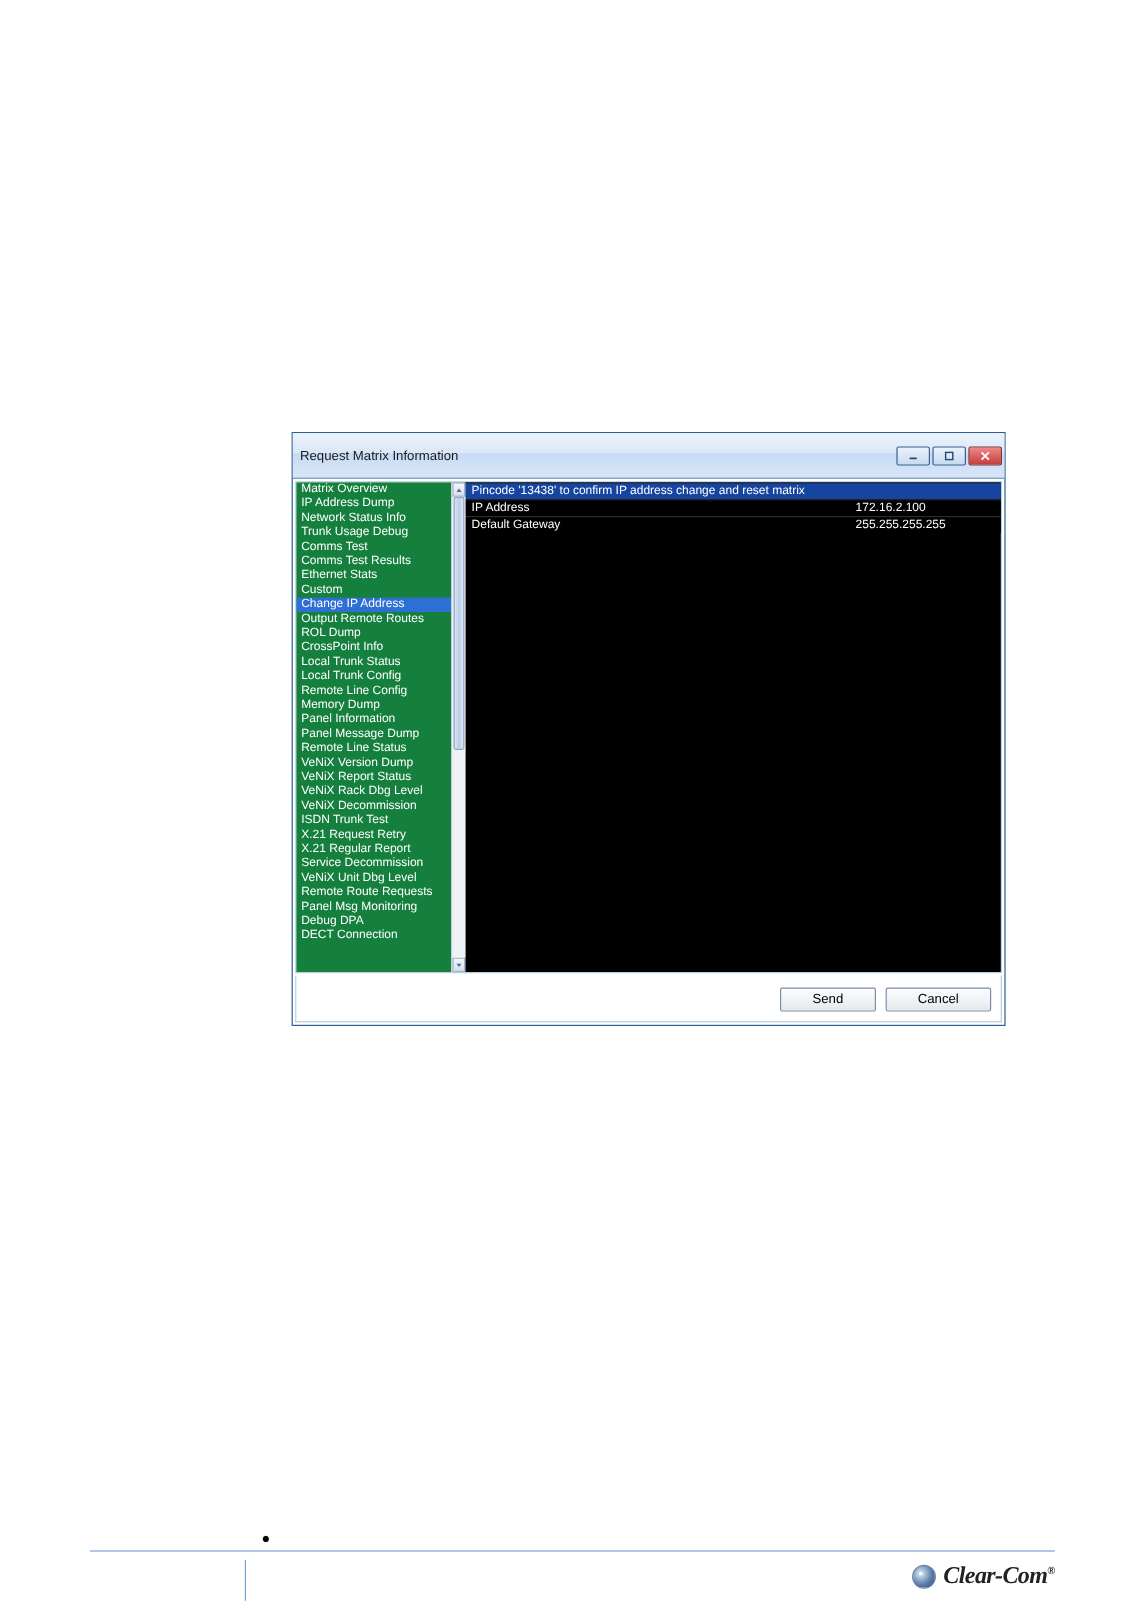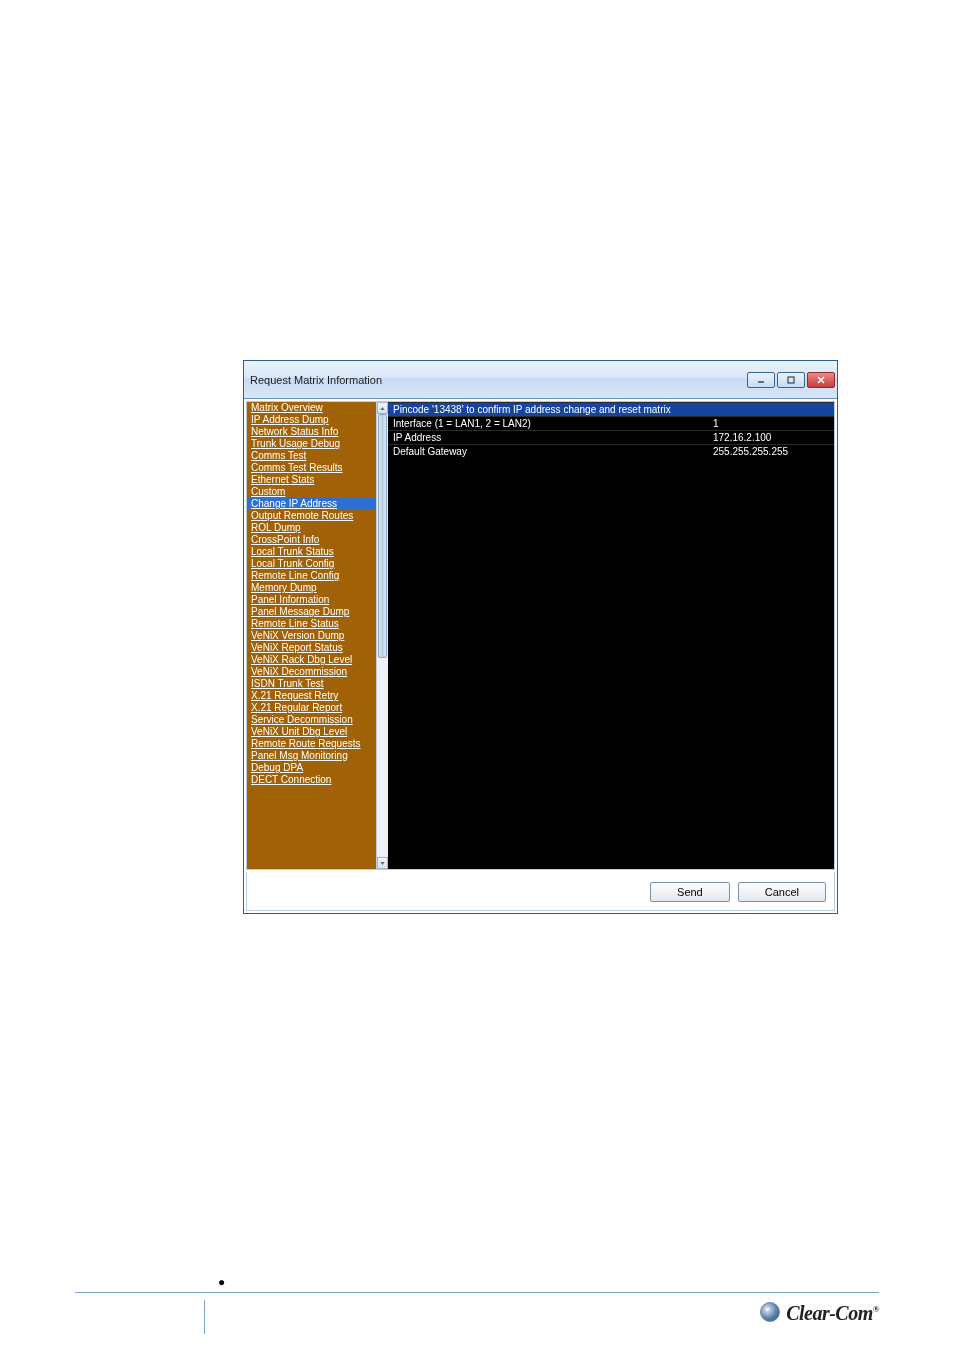--- a/index.html
+++ b/index.html
@@ -65,28 +65,27 @@
       border: 1px solid #b9cde2;
       margin: 2px;
     }
     .sidebar-wrap {
       display: flex;
       flex-direction: column;
       width: 140px;
       position: relative;
     }
     .sidebar {
-      background: #a16207;
+      background: #15803d;
       color: #ffffff;
       font-size: 10px;
       line-height: 12px;
       overflow: hidden;
-      height: 467px;
+      height: 408px;
       padding-right: 2px;
-      text-decoration: underline;
     }
     .sidebar-item {
       padding: 0 4px;
       white-space: nowrap;
       overflow: hidden;
     }
     .sidebar-item.selected {
       background: #2d6fd2;
       color: #ffffff;
     }
@@ -201,21 +200,21 @@
       right: 75px;
       top: 1292px;
       height: 2px;
       border-top: 1px solid #7aa4d6;
     }
     .footer-logo {
       position: absolute;
       right: 75px;
       top: 1302px;
       display: flex;
-      align-items: flex-start;
+      align-items: center;
       gap: 6px;
     }
     .logo-icon {
       width: 20px;
       height: 20px;
       border-radius: 50%;
       background: radial-gradient(circle at 35% 35%, #fff 8%, #c9d8ea 10%, #5c7ea8 55%, #2f4e75 100%);
       position: relative;
       border: 1px solid #6c89ac;
     }
@@ -331,24 +330,20 @@
         </div>
       </div>
 
       <div class="main-pane">
         <div class="grid-body" id="grid-body">
             <div class="grid-row highlight">
               <div class="gr-param">Pincode '13438' to confirm IP address change and reset matrix</div>
               <div class="gr-value"></div>
             </div>
             <div class="grid-row">
-              <div class="gr-param">Interface (1 = LAN1, 2 = LAN2)</div>
-              <div class="gr-value">1</div>
-            </div>
-            <div class="grid-row">
               <div class="gr-param">IP Address</div>
               <div class="gr-value">172.16.2.100</div>
             </div>
             <div class="grid-row">
               <div class="gr-param">Default Gateway</div>
               <div class="gr-value">255.255.255.255</div>
             </div>
           </div>
       </div>
     </div>

